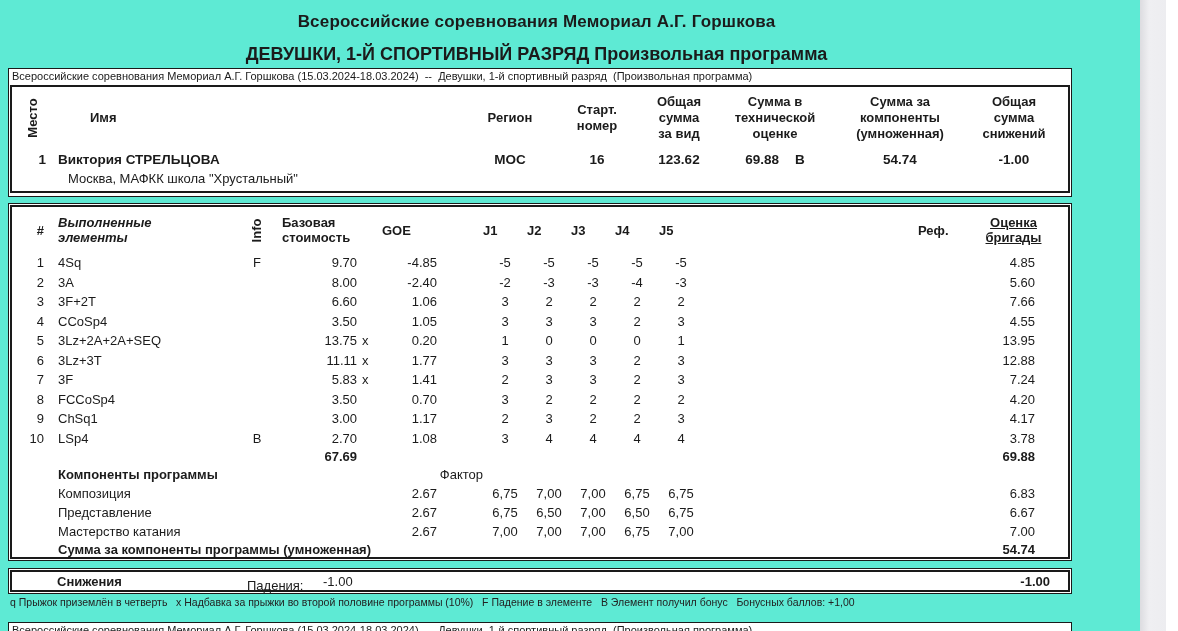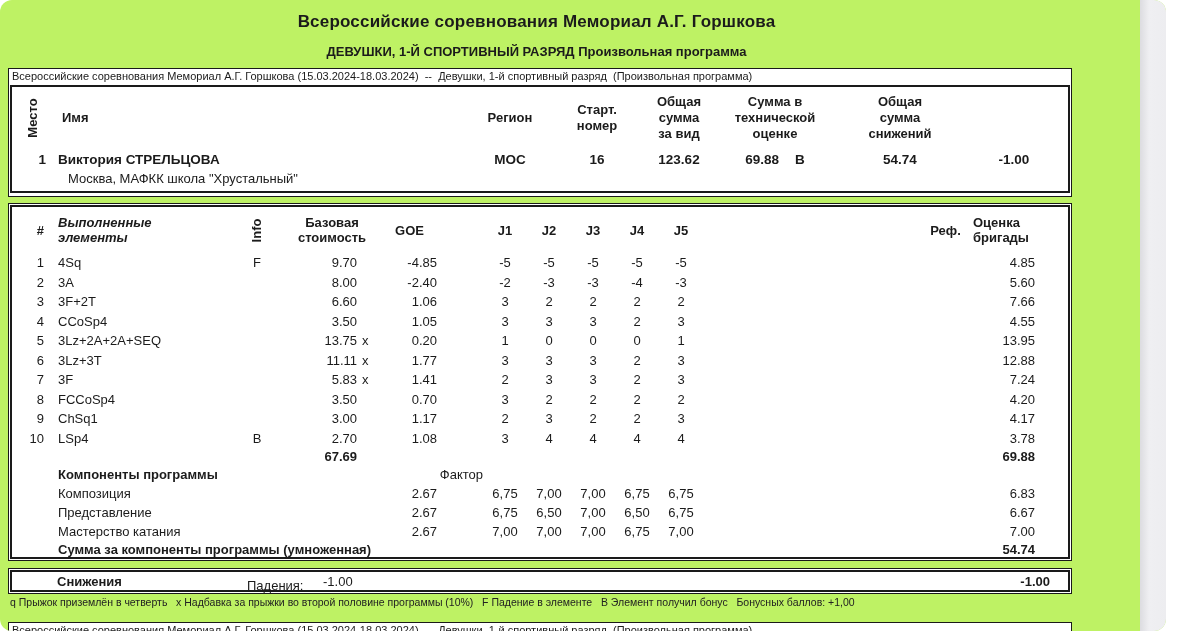--- a/index.html
+++ b/index.html
@@ -1,25 +1,25 @@
 <!DOCTYPE html>
 <html><head>
 <meta charset="utf-8">
 <style>
   * { margin:0; padding:0; box-sizing:border-box; }
   body { background:#ffffff; font-family:"Liberation Sans", sans-serif; color:#1b1b1b; }
-  #page { position:relative; width:1166px; height:631px; background:#bef264; overflow:hidden;border-radius:12px; }
+  #page { position:relative; width:1166px; height:631px; background:#5eead4; overflow:hidden; }
 
   .page-edge { position:absolute; top:0; right:0; width:26px; height:631px;
     background:linear-gradient(to right,#dcdce0,#efeff2 35%,#ededf0); }
 
   .title { position:absolute; top:12px; left:0; width:1073px; text-align:center;
     font-size:17px; font-weight:bold; letter-spacing:.2px; }
   .subtitle { position:absolute; top:44px; left:0; width:1073px; display:flex;
-    justify-content:center; gap:36px; font-size:13px; font-weight:bold; }
+    justify-content:center; gap:36px; font-size:18px; font-weight:bold; }
 
   
   .obox { position:absolute; left:8px; width:1064px; border:1px solid #1a1a1a; background:#fff; }
   .ibox { border:2px solid #1a1a1a; margin:1px; background:#fff; }
   .meta { font-size:11px; line-height:15px; height:15px; padding:0 3px; white-space:pre; overflow:hidden; }
 
   
   .sgrid { display:grid; grid-template-columns:42px 420px 72px 102px 62px 130px 120px 1fr; align-items:center; }
   .shead { height:62px; font-weight:bold; font-size:13px; line-height:16px; }
   .shead .hc { text-align:center; white-space:pre-line; }
@@ -27,40 +27,40 @@
   .vert > span { transform:rotate(-90deg); white-space:nowrap; font-weight:bold; font-size:13px; }
   .srow { height:20px; font-weight:bold; font-size:13.5px; }
   .srow .c { text-align:center; }
   .sclub { height:18px; font-size:13px; }
   .num-right { text-align:right; padding-right:8px; }
   .tech-pair { display:flex; justify-content:center; gap:16px; }
 
   
   .egrid { display:grid; grid-template-columns:40px 180px 50px 75px 25px 55px 46px 44px 44px 44px 44px 44px 1fr 55px 95px; align-items:center; }
   .ehead { height:46px; font-weight:bold; font-size:13px; line-height:15px; }
-  .ehead .hc { text-align:center; white-space:pre-line; }
+  .ehead .hc { text-align:left; white-space:pre-line; }
   .erow { height:19.5px; font-size:13px; }
   .erow > div, .crow > div { line-height:1; }
   .cell-num { text-align:right; padding-right:8px; }
   .cell-name { padding-left:6px; }
   .cell-info { text-align:center; }
   .cell-base { text-align:right; }
   .cell-x { padding-left:5px; }
   .cell-goe { text-align:right; }
   .cell-j { text-align:center; }
   .cell-score { text-align:right; padding-right:33px; }
   .totals { height:16px; font-size:13px; font-weight:bold; }
   .comp-head { height:20px; font-size:13px; font-weight:bold; }
   .crow { height:19px; font-size:13px; }
   .comp-sum { height:16px; font-size:13px; font-weight:bold; }
   .span-name { grid-column:2/4; padding-left:6px; }
   .span-base { grid-column:4/6; text-align:center; }
   .span-factor-h { grid-column:6/8; padding-left:20px; text-align:right; }
   .span-sum-label { grid-column:2/8; padding-left:6px; white-space:nowrap; }
-  .head-right { text-align:left; padding-right:14px; white-space:pre-line; }
+  .head-right { text-align:center; padding-right:14px; white-space:pre-line;text-decoration:underline; }
 
   
   .ded-row { display:flex; align-items:center; height:18px; font-size:13px; }
   .ded-label { font-weight:bold; padding-left:45px; width:235px; }
   .ded-items-label { width:60px;margin-top:8px; }
   .ded-items-value { margin-left:16px; }
   .ded-fill { flex:1; }
   .ded-total { font-weight:bold; padding-right:18px; }
 
   .footnote { position:absolute; top:596px; left:10px; font-size:10.5px; white-space:pre; color:#222; }
@@ -77,30 +77,33 @@
     <span>ДЕВУШКИ, 1-Й СПОРТИВНЫЙ РАЗРЯД Произвольная программа</span>
   </div>
 
   <div class="obox" style="top:68px; height:129px;">
     <div class="meta">Всероссийские соревнования Мемориал А.Г. Горшкова (15.03.2024-18.03.2024)  --  Девушки, 1-й спортивный разряд  (Произвольная программа)</div>
     <div class="ibox" style="height:108px;">
       <div class="sgrid shead">
         <div class="vert">
             <span>Место</span>
           </div>
-        <div style="padding-left:8px;">Имя</div>
+        <div style="padding-left:8px;margin-left:28px;">Имя</div>
         <div class="hc">Регион</div>
         <div class="hc">Старт.
 номер</div>
         <div class="hc">Общая
 сумма
 за вид</div>
         <div class="hc">Сумма в
 технической
 оценке</div>
+        <div class="hc">Сумма за
+компоненты
+(умноженная)</div>
         <div class="hc">Общая
 сумма
 снижений</div>
       </div>
       <div class="sgrid srow">
         <div class="num-right">1</div>
         <div style="padding-left:4px;">Виктория СТРЕЛЬЦОВА</div>
         <div class="c">МОС</div>
         <div class="c">16</div>
         <div class="c">123.62</div>

